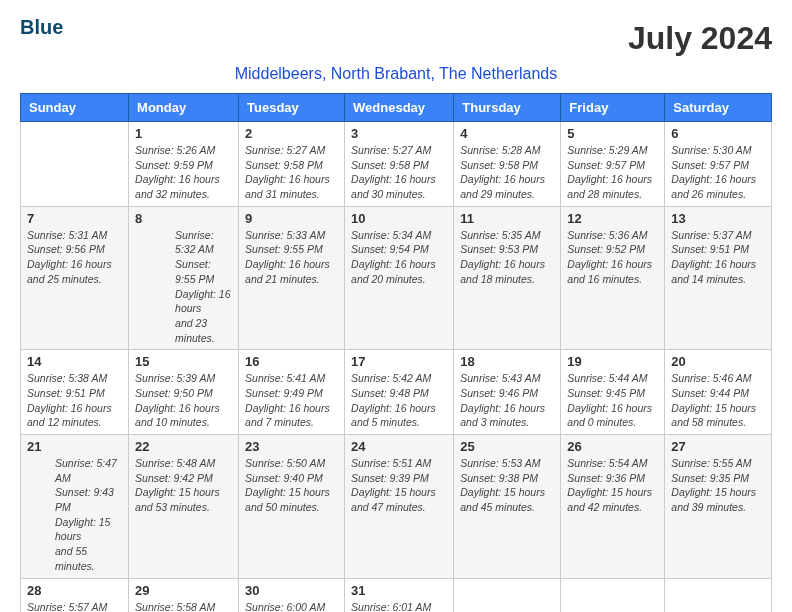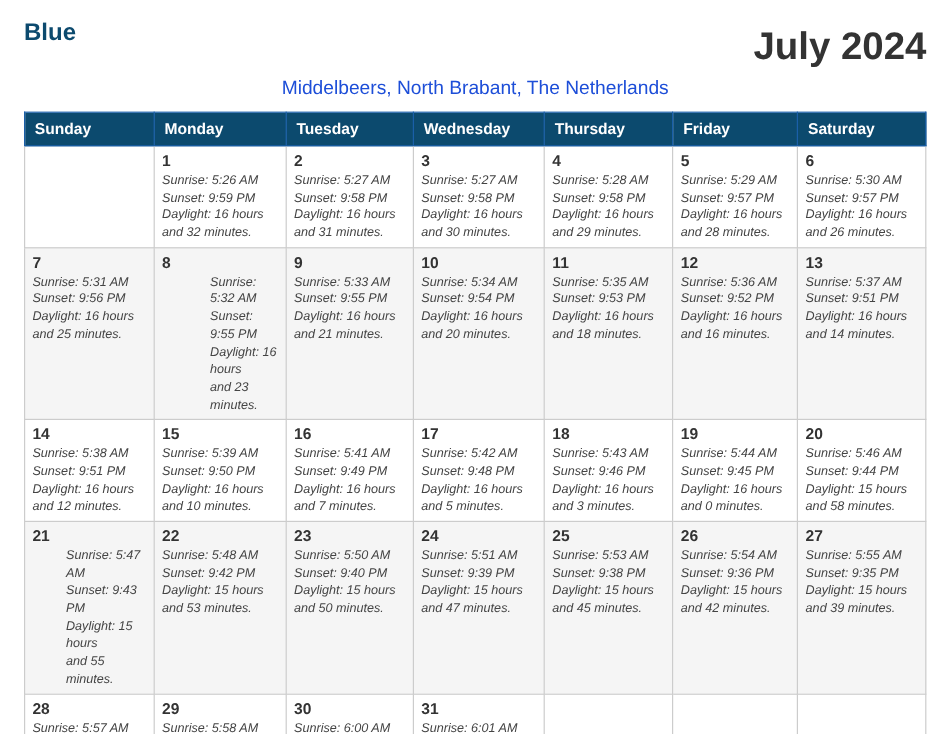--- a/index.html
+++ b/index.html
@@ -32,21 +32,21 @@
       color: #1d4ed8;
       text-align: center;
       margin-bottom: 10px;
     }
     .calendar-table {
       width: 100%;
       border-collapse: collapse;
       font-size: 11px;
     }
     .calendar-table th {
-      background-color: #0c4a6e;
+      background-color: #3b82f6;
       color: #fff;
       text-align: left;
       padding: 6px 8px;
       font-size: 13px;
       font-weight: bold;
       border: 1px solid #1a5fa8;
     }
     .calendar-table td {
       border: 1px solid #ccc;
       vertical-align: top;

